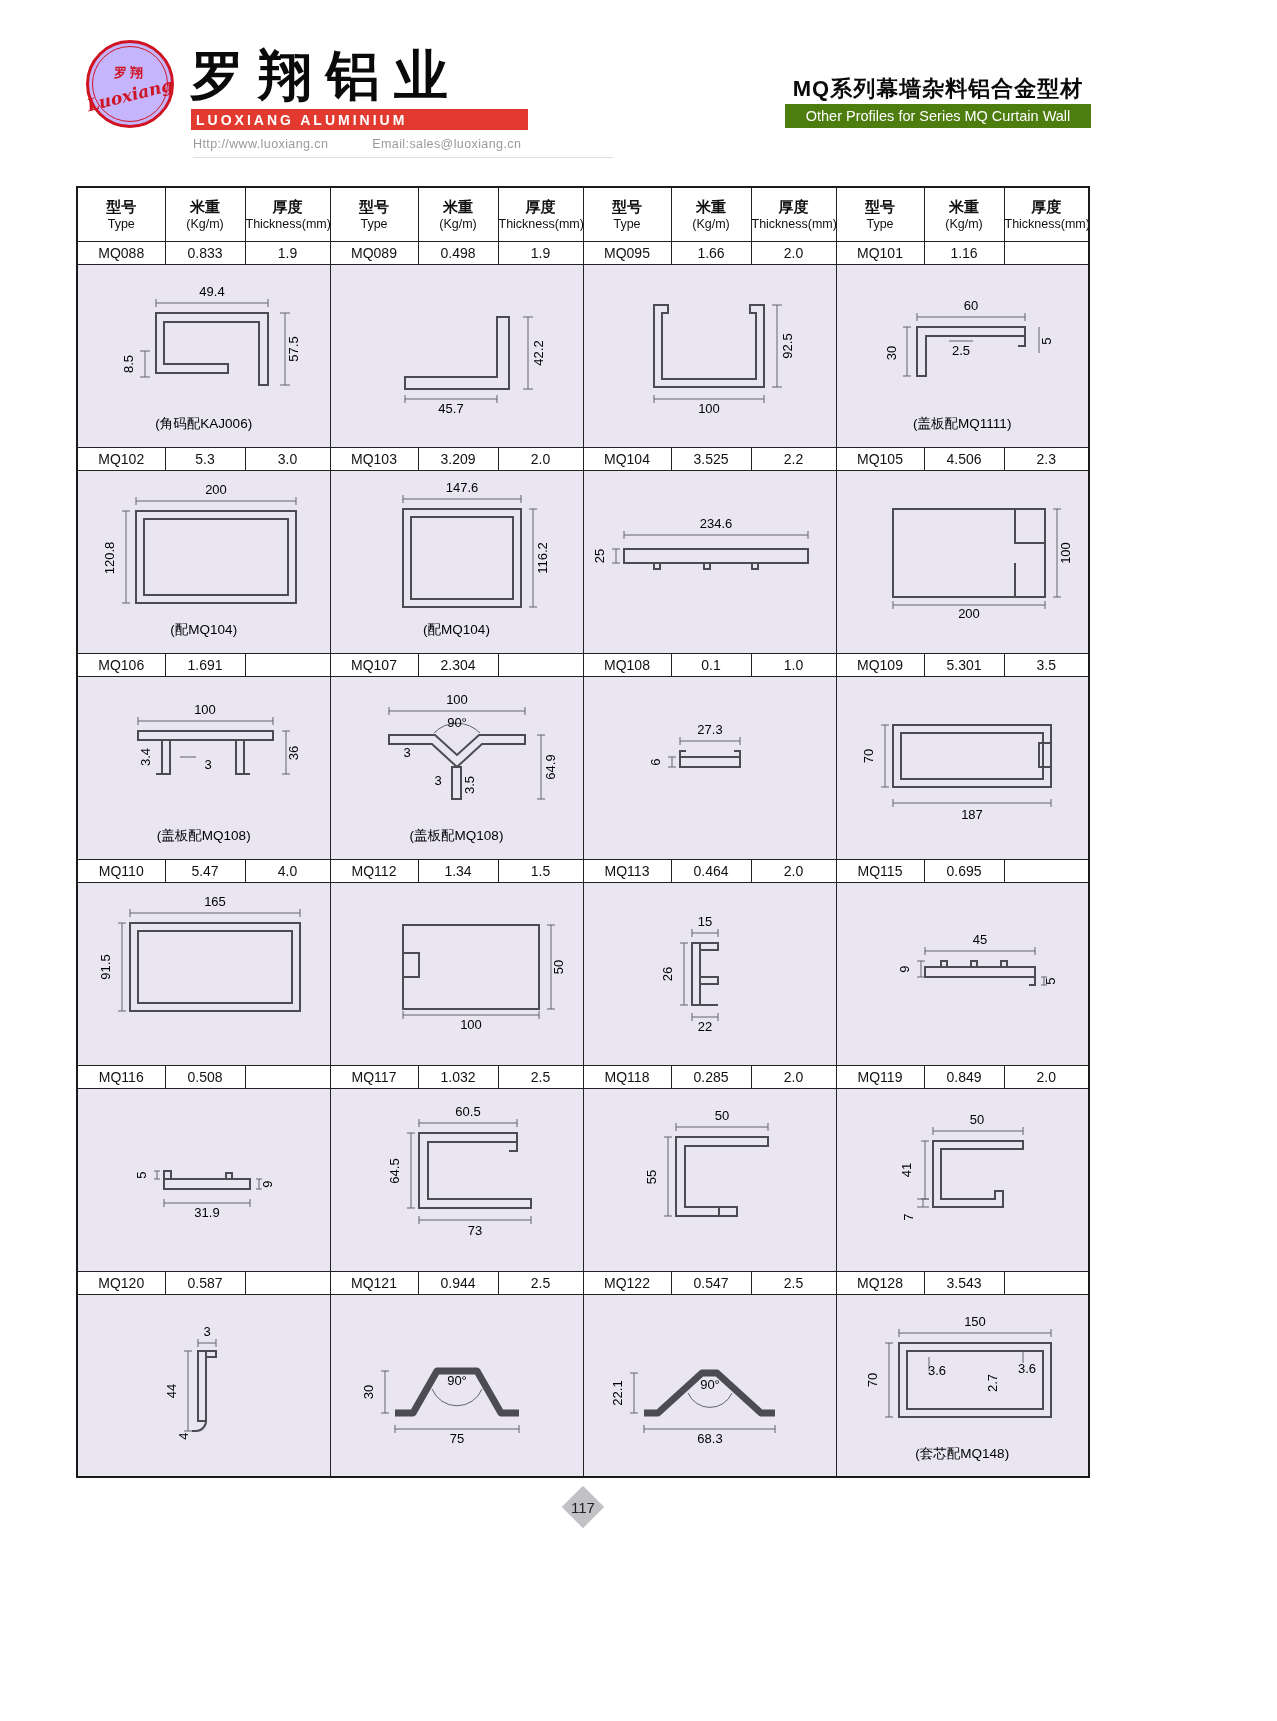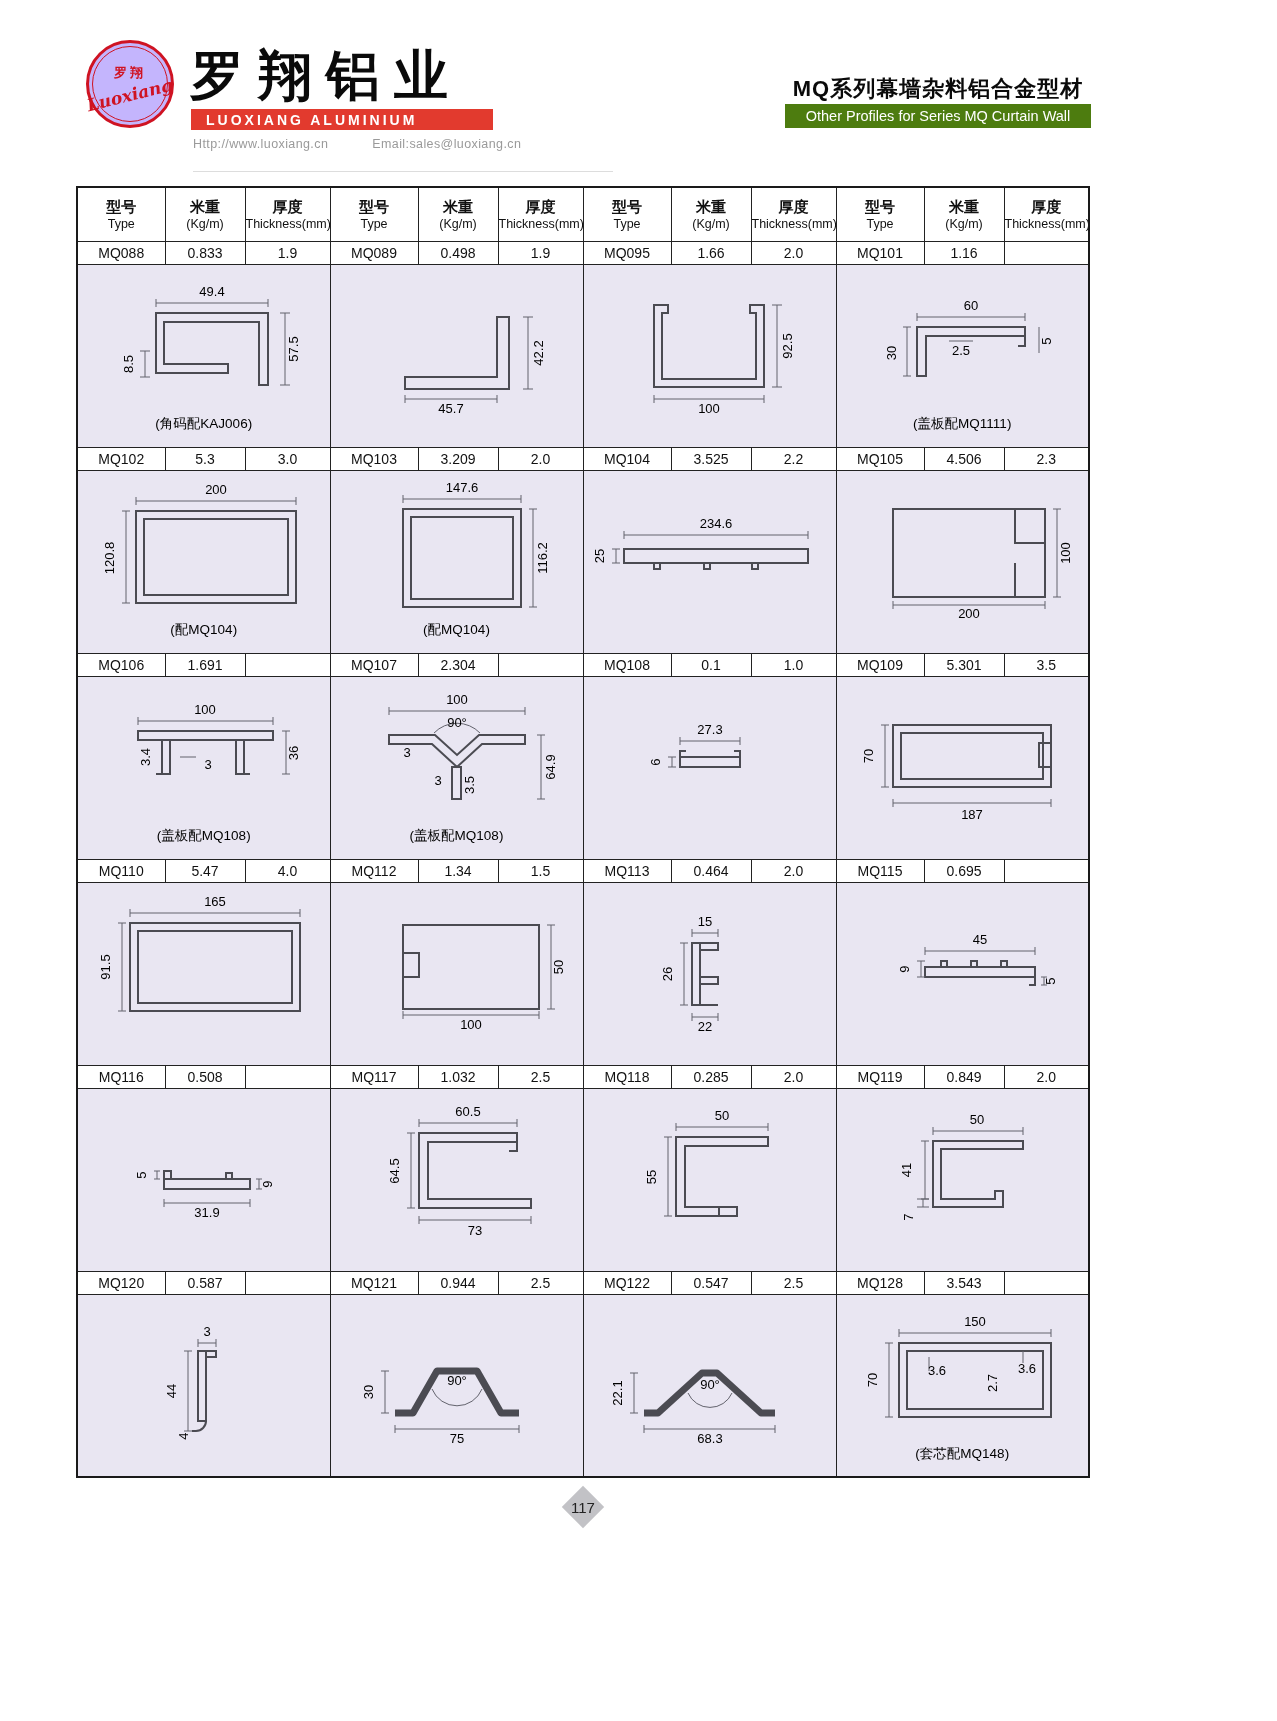--- a/index.html
+++ b/index.html
@@ -9,24 +9,24 @@
 
   
   .logo{position:absolute;left:86px;top:40px;width:88px;height:88px;border:3px solid #cf1322;border-radius:50%;
         display:flex;flex-direction:column;align-items:center;justify-content:center;background:#c4b5fd}
   .logo::before{content:"";position:absolute;inset:3px;border:1px solid #cf1322;border-radius:50%}
   .logo-cn{font-size:13px;color:#cf1322;font-weight:bold;letter-spacing:3px}
   .logo-script{font-family:"DejaVu Serif",serif;font-style:italic;font-weight:bold;color:#cf1322;font-size:17px;
         transform:rotate(-14deg);margin-top:3px}
   .company-cn{position:absolute;left:190px;top:40px;font-size:54px;font-weight:900;letter-spacing:14px;
         font-family:"DejaVu Sans",sans-serif;color:#0a0a0a}
-  .en-banner{position:absolute;left:191px;top:109px;width:302px;height:21px;background:#e23a2e;color:#fff;
-        font-weight:bold;font-size:14px;letter-spacing:3px;display:flex;align-items:center;padding-left:15px}
+  .en-banner{position:absolute;left:191px;top:109px;width:337px;height:21px;background:#e23a2e;color:#fff;
+        font-weight:bold;font-size:14px;letter-spacing:3px;display:flex;align-items:center;padding-left:5px}
   .contact{position:absolute;left:193px;top:137px;font-size:12.5px;color:#9a9a9a;letter-spacing:.4px;
-        border-bottom:1px solid #ddd;padding-bottom:20px;width:420px}
+        border-bottom:1px solid #ddd;padding-bottom:6px;width:420px}
   .contact span{margin-right:44px}
   .title-cn{position:absolute;left:785px;top:74px;width:306px;text-align:center;font-size:22px;font-weight:bold;
         letter-spacing:1px;color:#0a0a0a}
   .title-banner{position:absolute;left:785px;top:104px;width:306px;height:24px;background:#4d7c0f;color:#fff;
         font-size:14.5px;display:flex;align-items:center;justify-content:center}
 
   
   table.cat{position:absolute;left:76px;top:186px;width:1012px;border-collapse:collapse;table-layout:fixed;
         border:2px solid #1a1a1a;background:#fff}
   .cat th,.cat td{border:1px solid #222;padding:0;text-align:center;vertical-align:middle;overflow:hidden}

